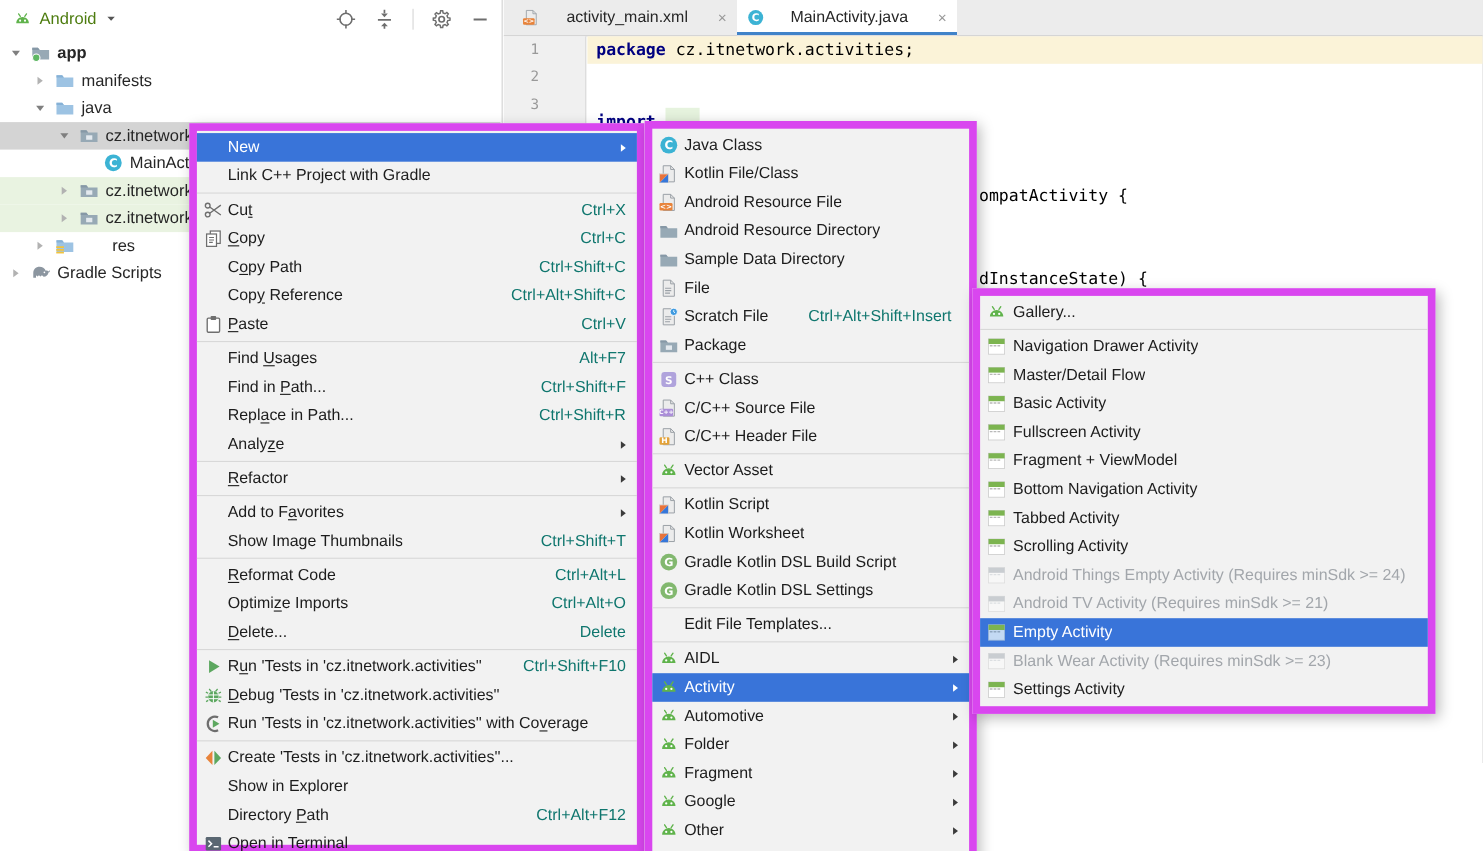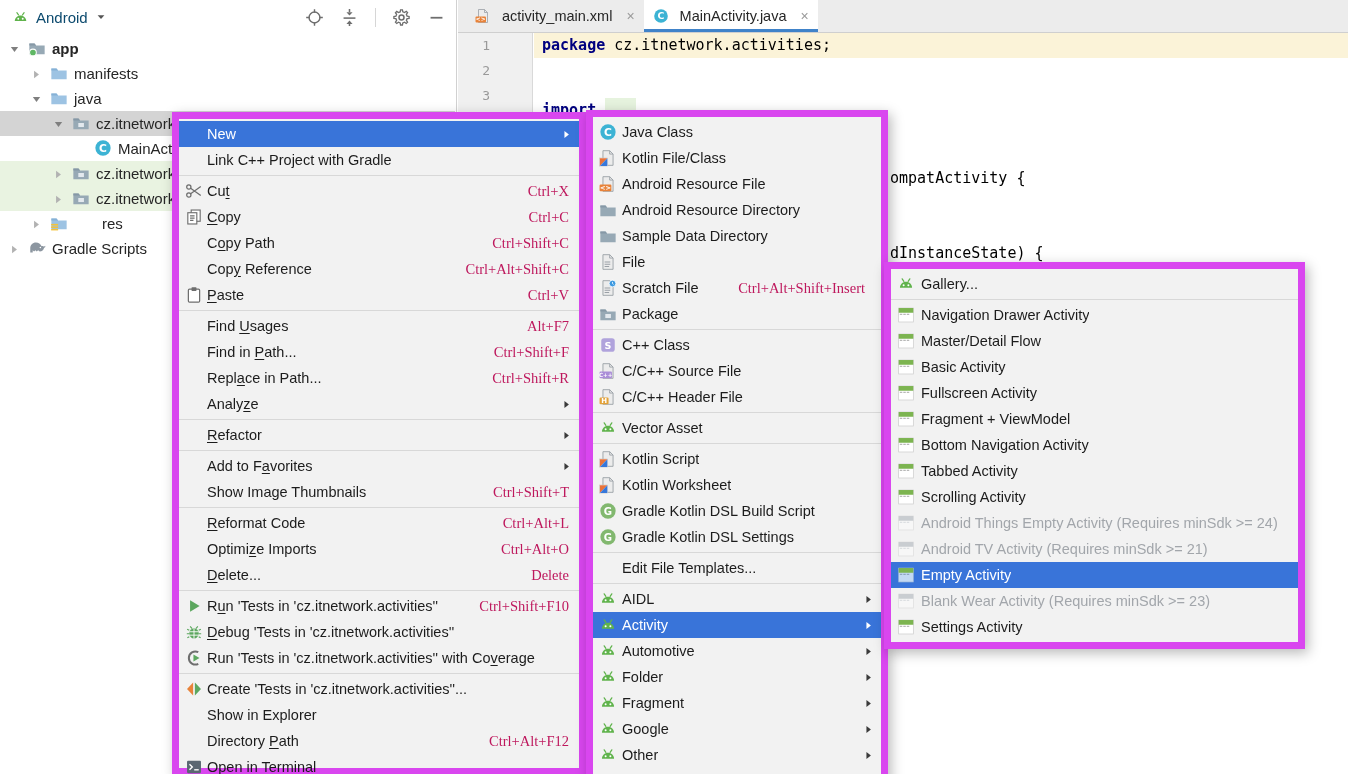--- a/index.html
+++ b/index.html
@@ -2,21 +2,21 @@
 <html><head>
 <meta charset="utf-8">
 <style>
   html,body{margin:0;padding:0;background:#888;}
   .screen{position:relative;width:1348px;height:774px;background:#fff;overflow:hidden;
           font-family:"Liberation Sans",sans-serif;-webkit-font-smoothing:antialiased;}
 
   
   .project-panel{position:absolute;left:0;top:0;width:457px;height:774px;background:#fff;border-right:1px solid #d1d1d1;box-sizing:border-box;}
   .panel-toolbar{height:34px;display:flex;align-items:center;padding:0 10px 0 12px;}
-  .view-selector{display:flex;align-items:center;gap:7px;font-size:15px;color:#0c4a6e;cursor:default;}
+  .view-selector{display:flex;align-items:center;gap:7px;font-size:15px;color:#4d7c0f;cursor:default;}
   .toolbar-actions{margin-left:auto;display:flex;align-items:center;gap:16px;}
   .tbtn{width:19px;height:19px;display:inline-flex;}
   .tbtn svg{width:100%;height:100%;}
   .tsep{width:1px;height:19px;background:#d6d6d6;}
   .ic16{width:17px;height:17px;display:inline-flex;}
   .ic16 svg{width:100%;height:100%;}
   .chev{width:12px;height:12px;display:inline-flex;}
   .chev svg{width:100%;height:100%;}
 
   #tree{position:absolute;left:0;top:36px;right:1px;}
@@ -26,21 +26,21 @@
   .tree-row .arrow{position:absolute;width:13px;height:13px;top:6px;}
   .tree-row .arrow svg{width:100%;height:100%;}
   .tree-row .ticon{position:absolute;width:18px;height:18px;top:3px;}
   .tree-row .ticon svg{width:100%;height:100%;}
   .tree-row .tlabel{position:absolute;top:0;line-height:25px;white-space:nowrap;}
   .tree-row.bold .tlabel{font-weight:bold;}
 
   
   .editor{position:absolute;left:458px;top:0;right:0;height:774px;background:#fff;}
   .tabbar{height:33px;background:#ececec;border-bottom:1px solid #cfcfcf;display:flex;align-items:stretch;padding-left:8px;box-sizing:border-box;}
-  .tab{display:flex;align-items:center;gap:11px;padding:0 9px;font-size:14.5px;color:#262626;position:relative;}
+  .tab{display:flex;align-items:center;gap:24px;padding:0 9px;font-size:14.5px;color:#262626;position:relative;}
   .tab.active{background:#fff;box-shadow:inset 0 -3px 0 #4083c9;}
   .tab .close{color:#9a9a9a;font-size:14px;margin-left:3px;}
   .tab .ic16{width:16px;height:16px;}
 
   .gutter{position:absolute;left:0;top:33px;width:75px;bottom:0;background:#f0f0f0;border-right:1px solid #d9d9d9;box-sizing:border-box;}
   .lnum{width:32px;height:25px;text-align:right;font:13px/25px "DejaVu Sans Mono",monospace;color:#999;}
   .foldbox{position:absolute;right:4px;top:92px;width:11px;height:11px;background:#f7f7f7;border:1px solid #aaa;box-sizing:border-box;}
   .foldbox:before{content:"";position:absolute;left:1px;right:1px;top:4px;height:1px;background:#777;}
   .foldbox:after{content:"";position:absolute;top:1px;bottom:1px;left:4px;width:1px;background:#777;}
 
@@ -51,21 +51,21 @@
   .foldchip{display:inline-block;background:#e6f3de;color:#666;padding:0 2px;}
   .frag{position:absolute;white-space:pre;}
 
   
   .menu{position:absolute;background:#f2f2f2;border:7px solid #d946ef;box-shadow:3px 4px 12px rgba(0,0,0,.28);padding-top:2px;box-sizing:border-box;font-size:14.5px;}
   #menu-context{left:172px;top:112px;width:414px;height:663px;z-index:10;}
   #menu-new{left:586px;top:110px;width:302px;height:680px;z-index:11;}
   #menu-activity{left:884px;top:262px;width:421px;z-index:12;padding-bottom:2px;}
   .mi{position:relative;height:26px;display:flex;align-items:center;color:#1c1c1c;}
   .mi .lbl{white-space:nowrap;overflow:hidden;}
-  .mi .sc{margin-left:auto;color:#be185d;padding-left:14px;font-family:Liberation Serif, serif;}
+  .mi .sc{margin-left:auto;color:#0f766e;padding-left:14px;}
   .mi.hl{background:#3974d9;color:#fff;}
   .mi.dis{color:#a2a6ab;}
   .mi .micon{position:absolute;width:18px;height:18px;left:6px;top:4px;}
   .mi .micon svg{width:100%;height:100%;}
   .mi .arr{position:absolute;right:7px;width:11px;height:11px;color:#3b3b3b;display:inline-flex;}
   .mi .arr svg{width:100%;height:100%;}
   .mi.hl .arr{color:#fff;}
   .msep{height:1px;background:#d8d8d8;margin:2px 0;}
   #menu-context .mi{padding:0 10px 0 28px;}
   #menu-new .mi{padding:0 16px 0 29px;}

